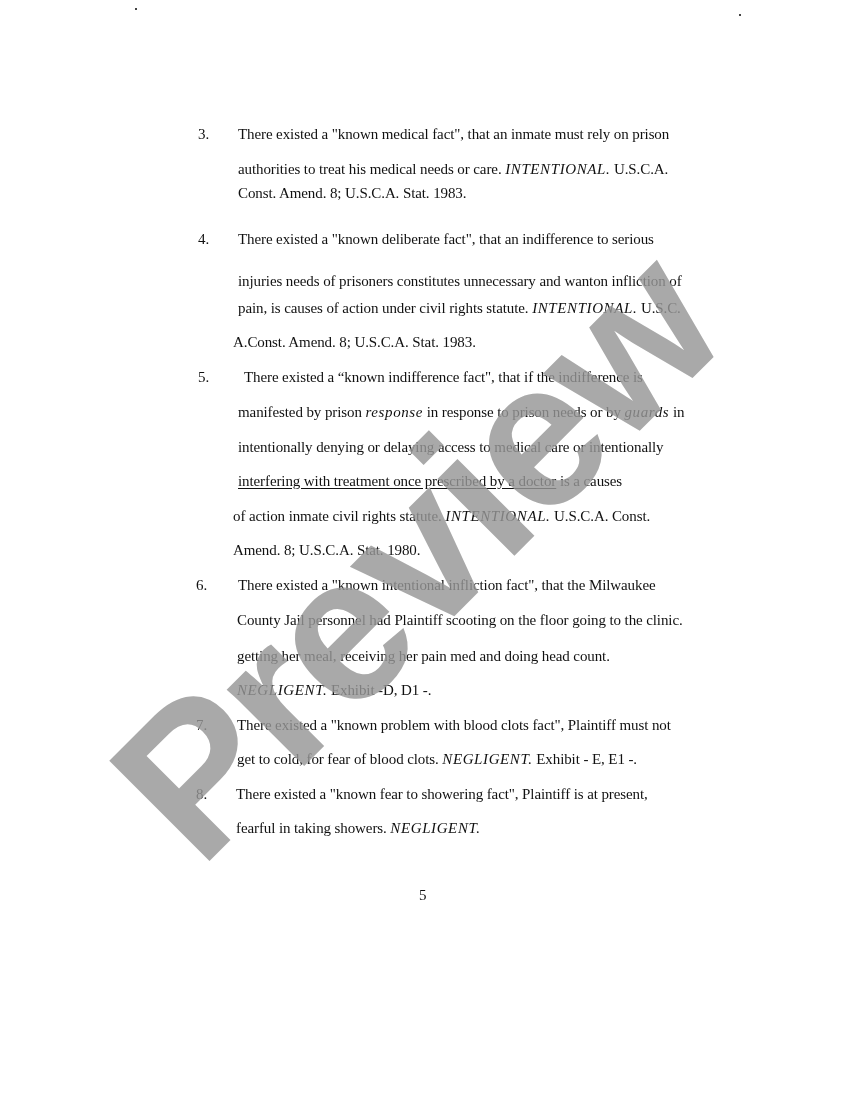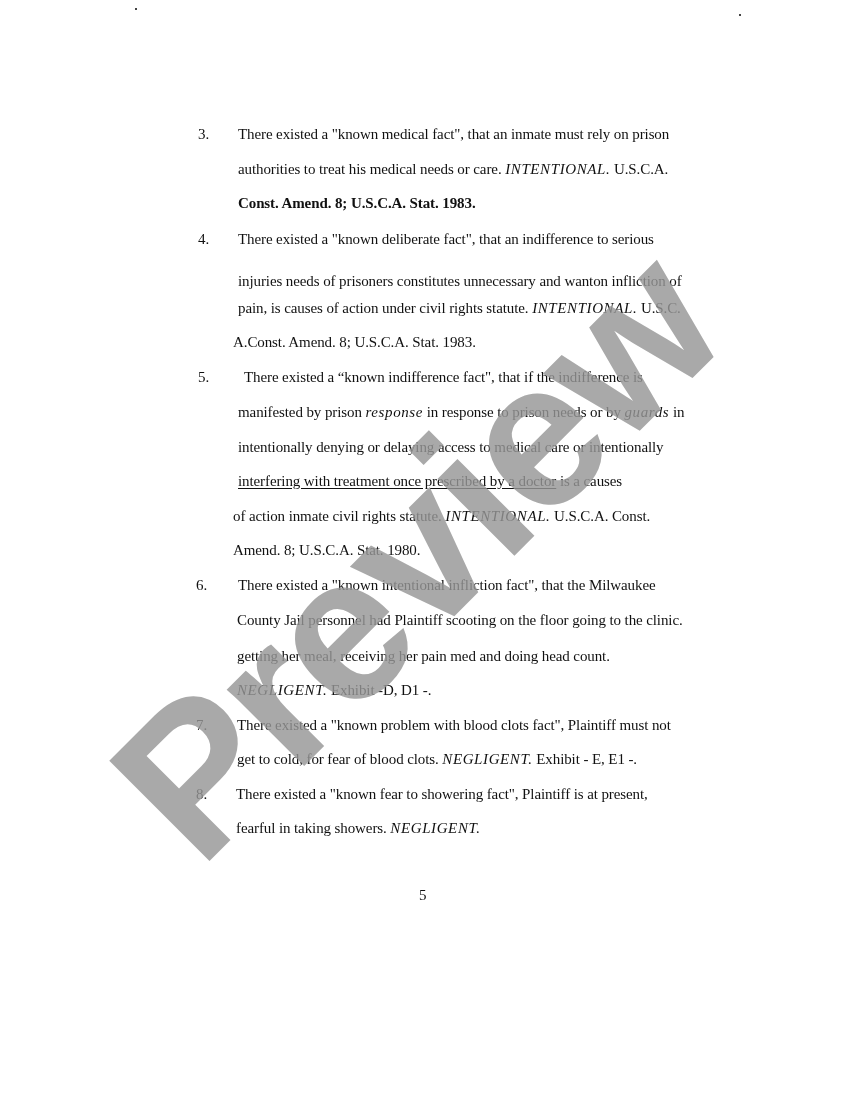--- a/index.html
+++ b/index.html
@@ -65,21 +65,21 @@
 <body>
 
 <div class="page">
   <div class="corner-mark" style="left:135px; top:8px;"></div>
   <div class="corner-mark" style="left:739px; top:14px;"></div>
 
   <div id="body-text">
       <div class="num" style="left: 198px; top: 125px;">3.</div>
       <div class="line" style="left: 238px; top: 125px;"><span>There existed a "known medical fact", that an inmate must rely on prison</span></div>
       <div class="line" style="left: 238px; top: 160px;"><span>authorities to treat his medical needs or care.  </span><span class="it">INTENTIONAL.</span><span>  U.S.C.A.</span></div>
-      <div class="line" style="left: 238px; top: 194px; font-weight: bold;"><span>Const. Amend. 8; U.S.C.A. Stat. 1983.</span></div>
+      <div class="line" style="left: 238px; top: 184px;"><span>Const. Amend. 8; U.S.C.A. Stat. 1983.</span></div>
       <div class="num" style="left: 198px; top: 230px;">4.</div>
       <div class="line" style="left: 238px; top: 230px;"><span>There existed a "known deliberate fact", that an indifference to serious</span></div>
       <div class="line" style="left: 238px; top: 264px; margin-top: 8px;"><span>injuries needs of prisoners constitutes unnecessary and wanton infliction of</span></div>
       <div class="line" style="left: 238px; top: 299px;"><span>pain, is causes of action under civil rights statute.  </span><span class="it">INTENTIONAL.</span><span>  U.S.C.</span></div>
       <div class="line" style="left: 233px; top: 333px;"><span>A.Const. Amend. 8; U.S.C.A. Stat. 1983.</span></div>
       <div class="num" style="left: 198px; top: 368px;">5.</div>
       <div class="line" style="left: 244px; top: 368px;"><span>There existed a “known indifference fact", that if the indifference is</span></div>
       <div class="line" style="left: 238px; top: 403px;"><span>manifested by prison </span><span class="it">response</span><span> in response to prison needs or by </span><span class="it">guards</span><span> in</span></div>
       <div class="line" style="left: 238px; top: 438px; text-align: center;"><span>intentionally denying or delaying access to medical care or intentionally</span></div>
       <div class="line" style="left: 238px; top: 472px;"><span class="bu">interfering with treatment once prescribed by a doctor</span><span> is a causes</span></div>

